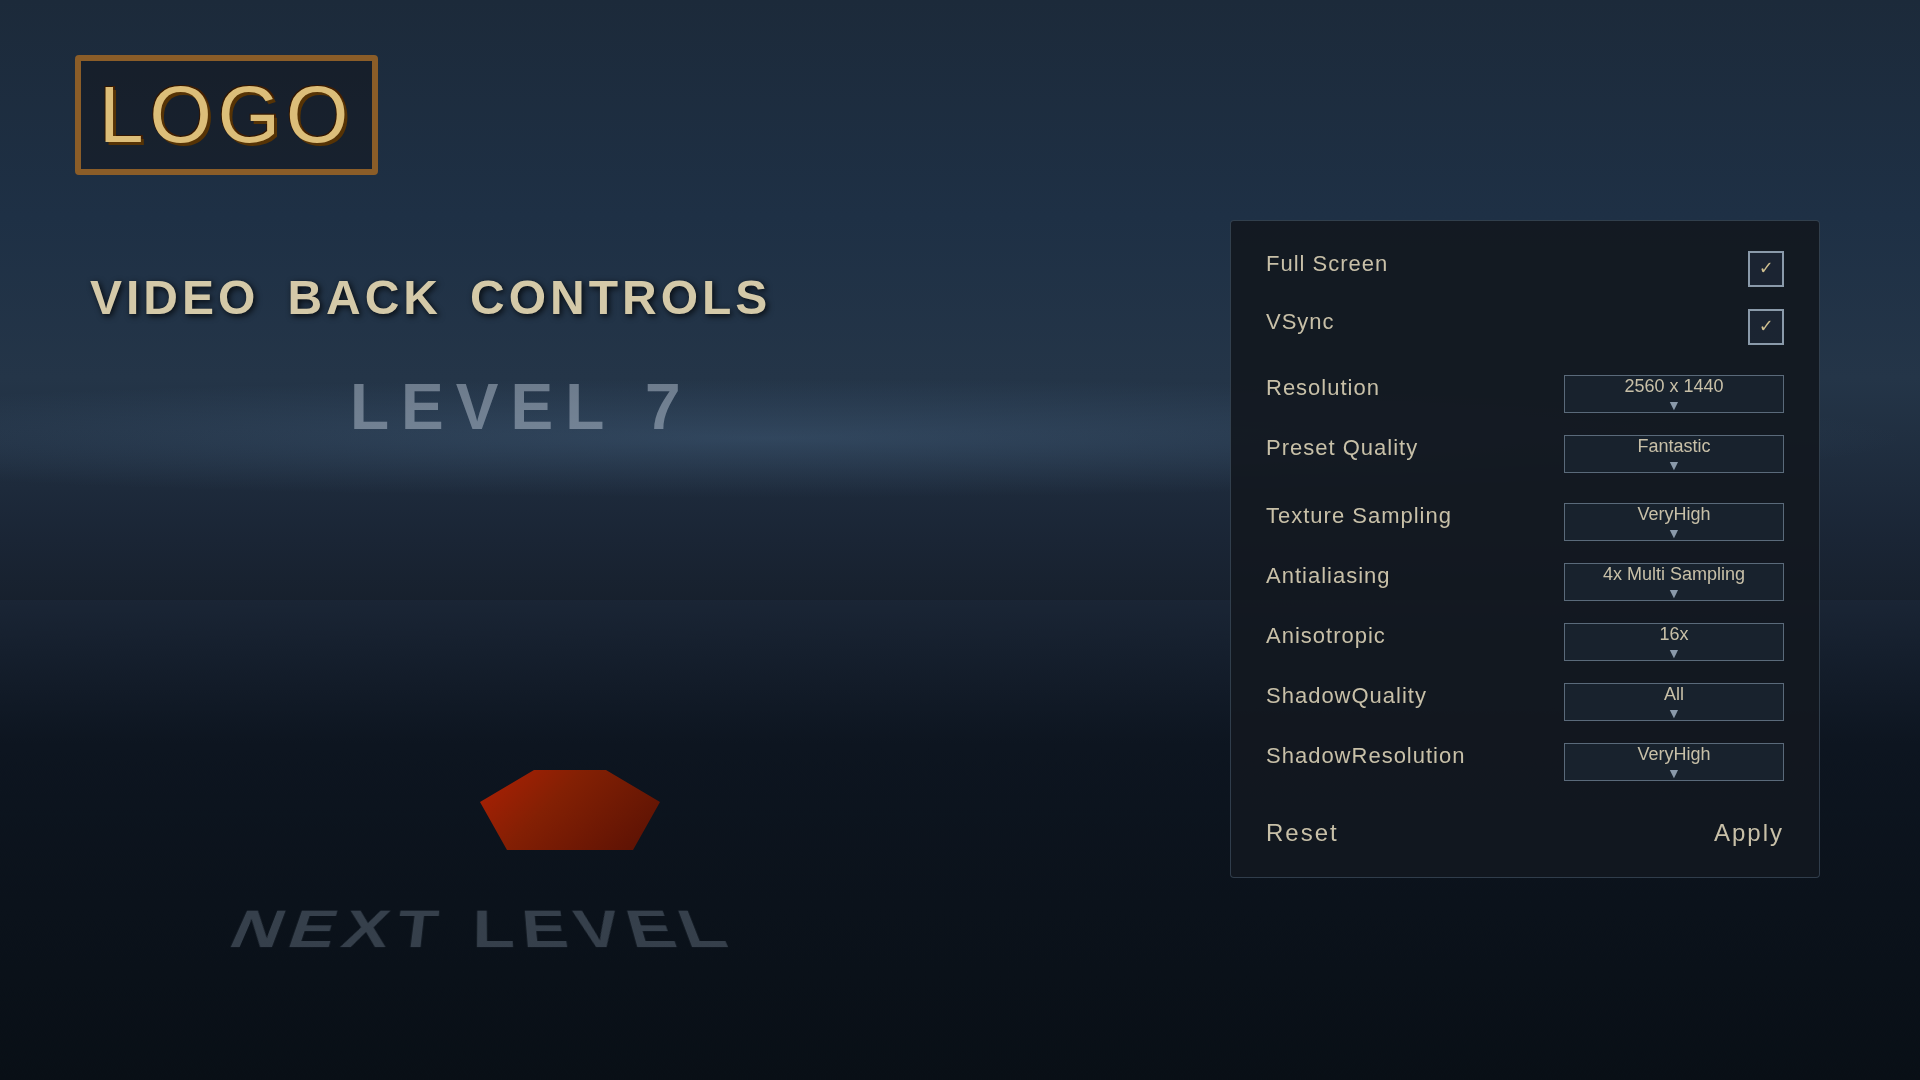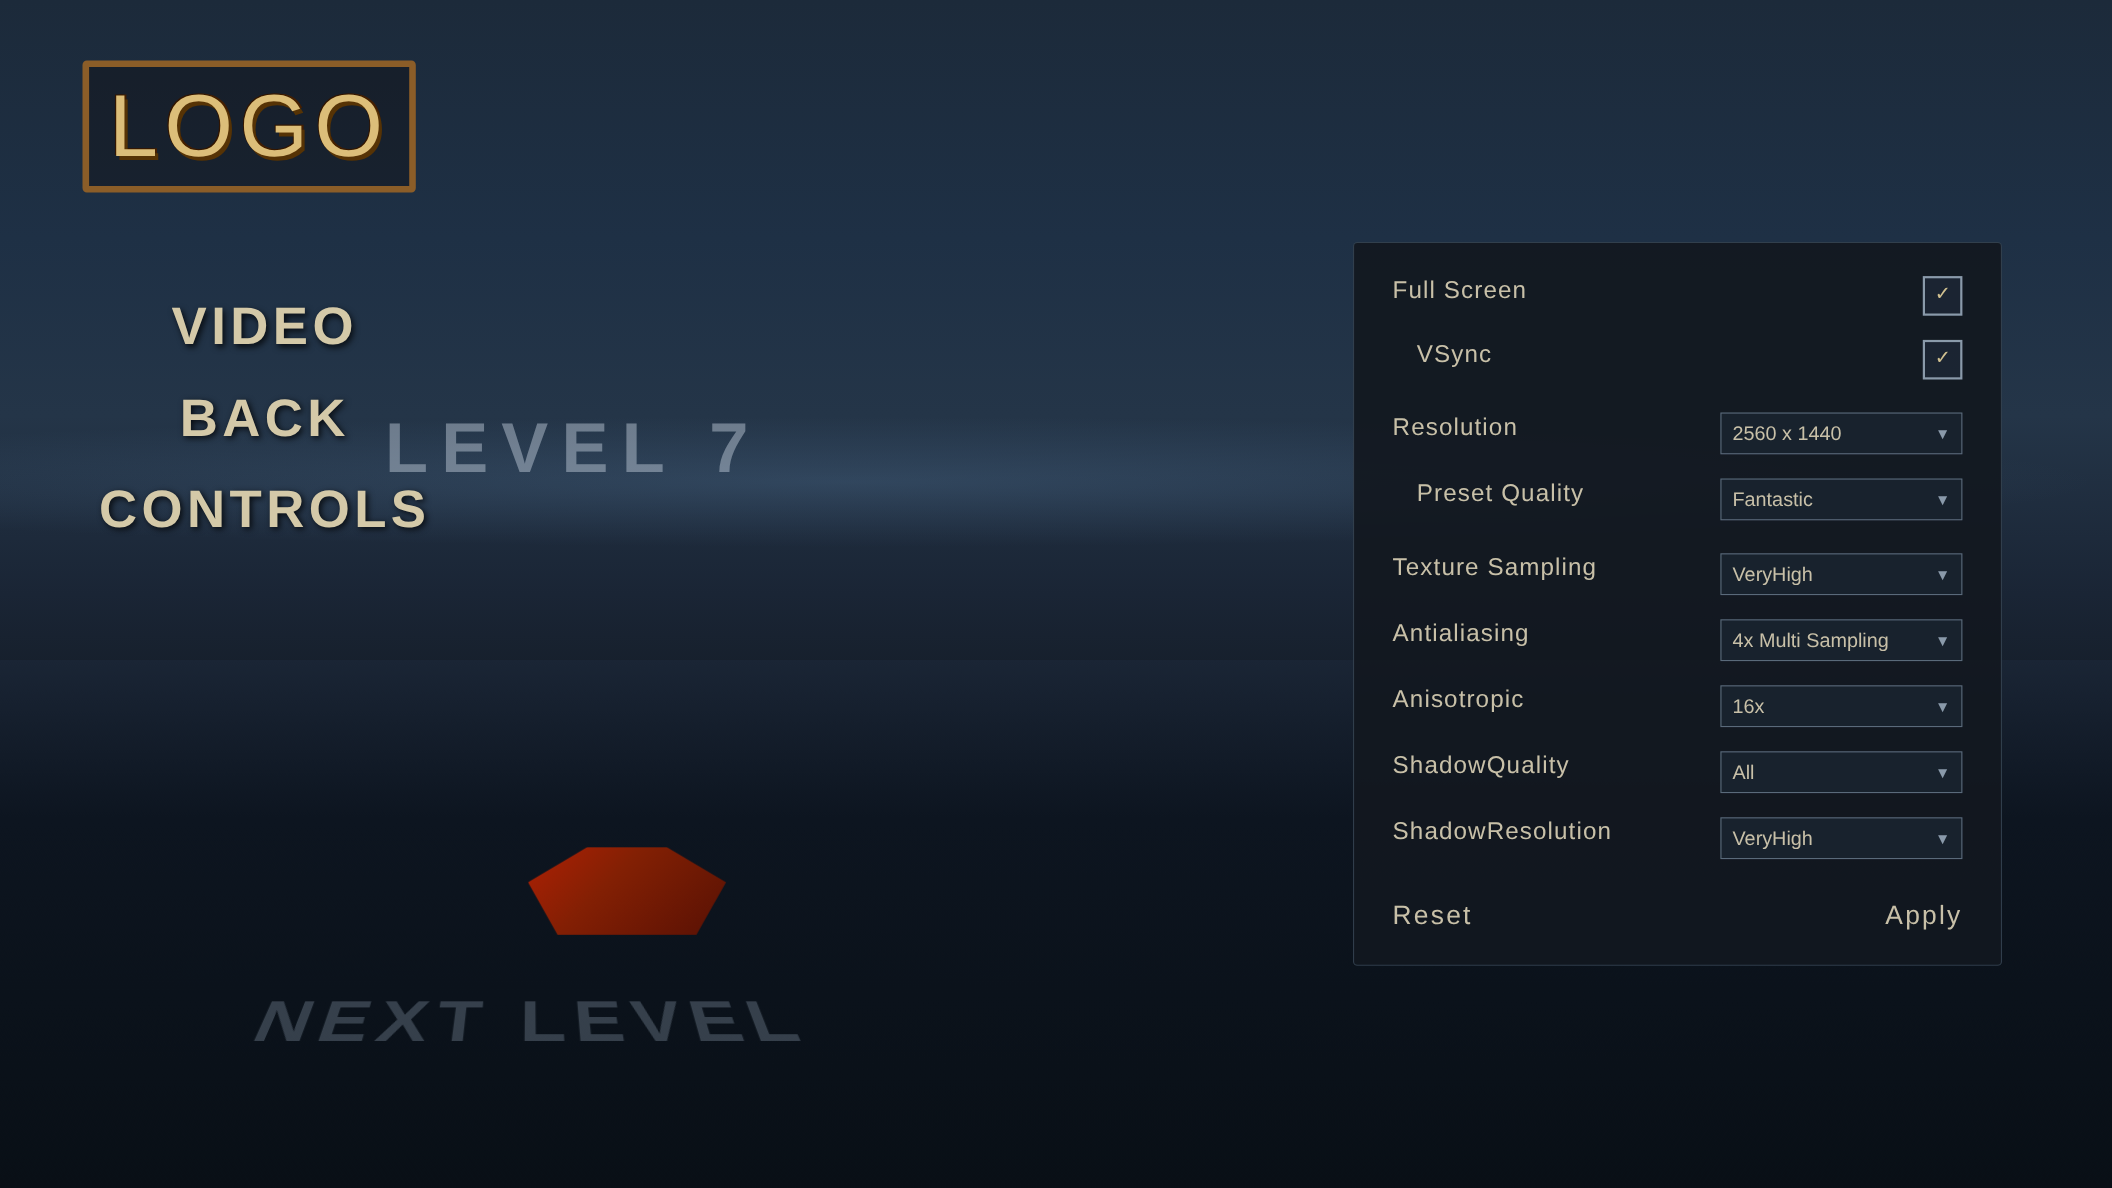--- a/index.html
+++ b/index.html
@@ -111,23 +111,22 @@
       
       filter: contrast(1.1);
     }
 
     
     .nav-menu {
       position: absolute;
       top: 270px;
       left: 90px;
       display: flex;
-      flex-direction: column;
+      flex-direction: row;
       gap: 28px;
-      text-align: center;
     }
 
     .nav-item {
       font-size: 48px;
       font-weight: 900;
       color: #d4c9a8;
       font-family: Arial Black, Impact, sans-serif;
       letter-spacing: 4px;
       cursor: pointer;
       text-shadow: 2px 2px 6px rgba(0,0,0,0.8);
@@ -150,21 +149,20 @@
       justify-content: space-between;
       margin-bottom: 22px;
     }
 
     .settings-row:last-of-type {
       margin-bottom: 0;
     }
 
     .settings-row.spacer {
       margin-bottom: 30px;
-      margin-left: 22px;
     }
 
     .setting-label {
       font-size: 22px;
       color: #c8c0a8;
       font-family: Arial, sans-serif;
       letter-spacing: 1px;
     }
 
     
@@ -193,20 +191,21 @@
       justify-content: space-between;
       width: 220px;
       height: 38px;
       background: rgba(25, 35, 48, 0.9);
       border: 1px solid #5a6a7a;
       padding: 0 10px;
       cursor: pointer;
       color: #c8c0a8;
       font-size: 18px;
       font-family: Arial, sans-serif;
+      flex-direction: column;
     }
 
     .dropdown-arrow {
       font-size: 14px;
       color: #8a9aaa;
     }
 
     
     .settings-footer {
       display: flex;

